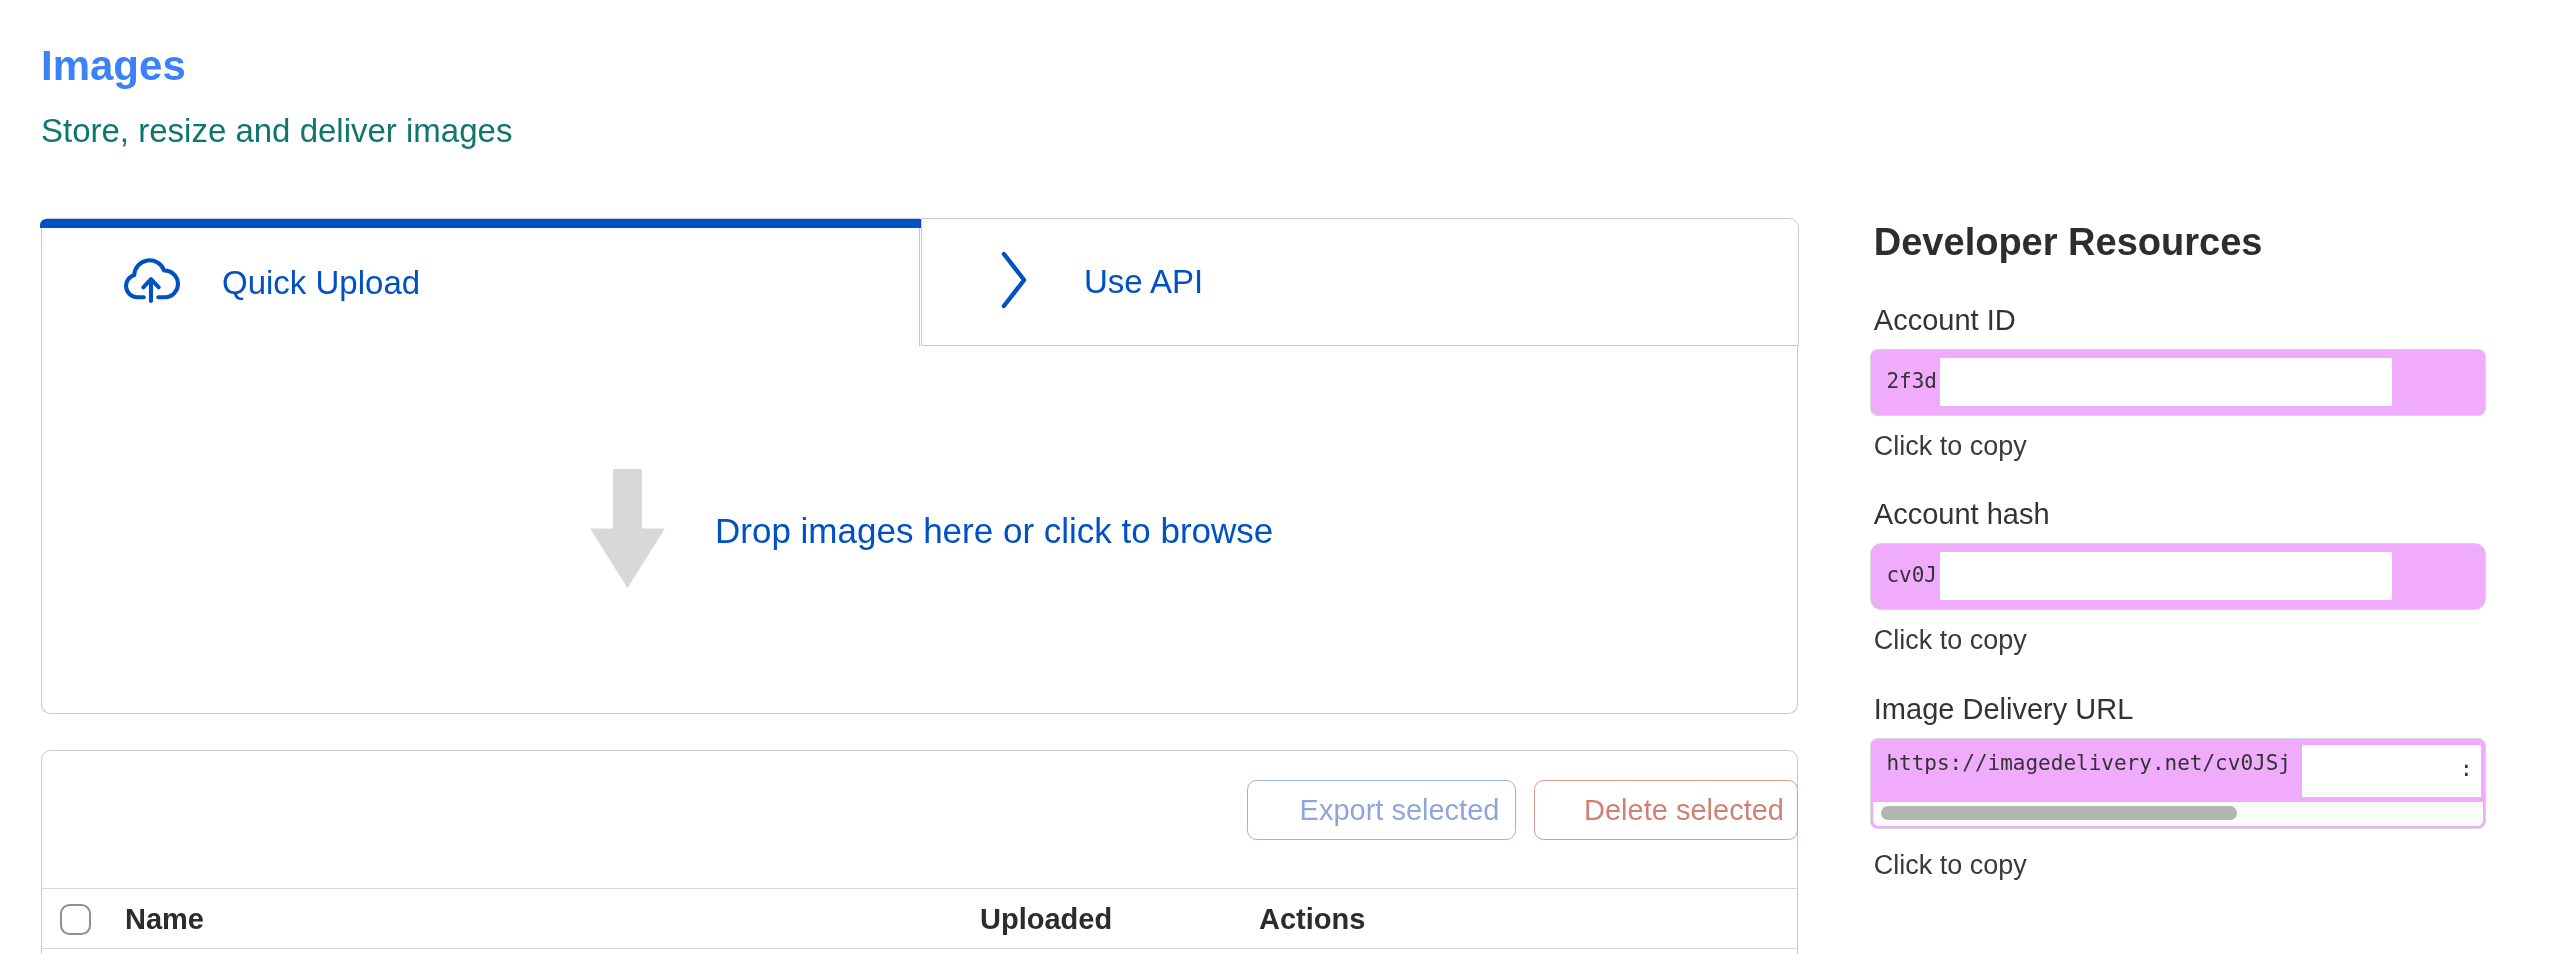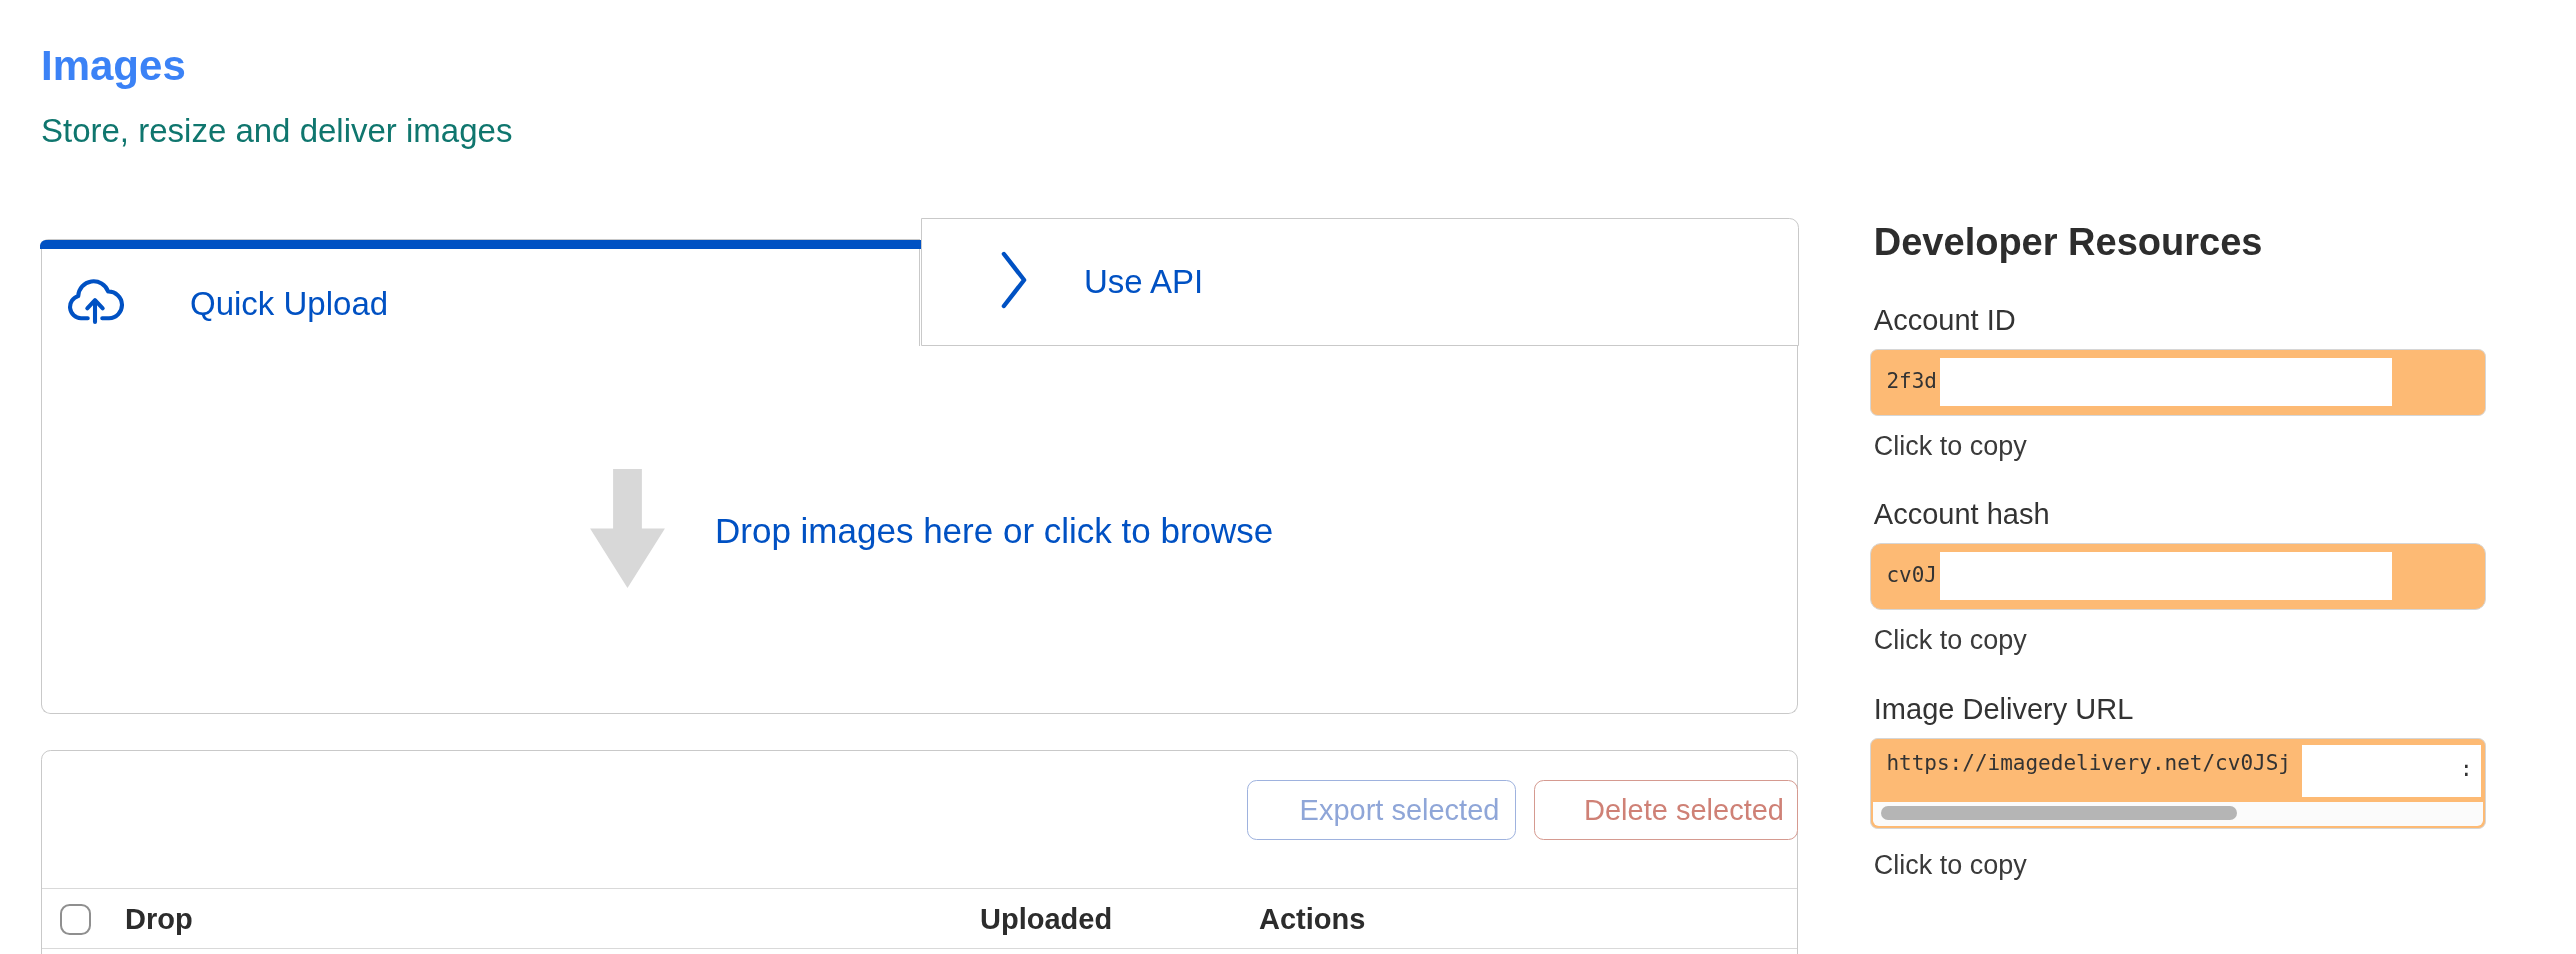--- a/index.html
+++ b/index.html
@@ -8,21 +8,21 @@
   .abs{position:absolute;}
 
   
   #page-title{left:41px;top:42px;font-size:42px;font-weight:700;color:#3b82f6;}
   #page-subtitle{left:41px;top:112px;font-size:33px;font-weight:400;color:#0f766e;}
 
   
   .tab{box-sizing:border-box;display:flex;align-items:center;background:#fff;cursor:pointer;}
   #tab-active{left:41px;top:218px;width:879px;height:128px;
     border-top:1.9px solid #c9c9c9;border-left:1.9px solid #c9c9c9;border-right:1.9px solid #c9c9c9;
-    border-radius:7.7px 0 0 0;padding-left:24px;gap:66px;margin-top:21px;}
+    border-radius:7.7px 0 0 0;padding-left:80px;gap:42px;}
   #tab-active .accent-bar{position:absolute;top:0;left:-1.9px;right:-1.9px;height:8.7px;
     background:#0051c3;border-radius:5.8px 0 0 0;}
   #tab-inactive{left:921px;top:218px;width:878px;height:128px;
     border:1.9px solid #c9c9c9;border-radius:0 9.6px 0 0;padding-left:79px;gap:56px;}
   .tab-label{font-size:33px;color:#0051c3;}
 
   
   #panel-upload{left:41px;top:346px;width:1757px;height:368px;box-sizing:border-box;
     border-left:1.9px solid #c9c9c9;border-right:1.9px solid #c9c9c9;border-bottom:1.9px solid #c9c9c9;
     border-radius:0 0 9.6px 9.6px;background:#fff;cursor:pointer;}
@@ -45,21 +45,21 @@
   #col-name{left:83px;}
   #col-uploaded{left:938px;}
   #col-actions{left:1217px;}
   #header-divider-bottom{left:0;top:197px;width:100%;border-top:1.9px solid #d9d9d9;}
 
   
   #sidebar{left:1870px;top:0;width:625px;height:954px;}
   #dev-title{left:3.8px;top:221px;font-size:38px;font-weight:700;color:#2d2d2d;}
   .res-label{left:3.8px;font-size:29px;color:#333;}
   .res-hint{left:3.8px;font-size:27px;color:#3a3a3a;}
-  .res-field{left:0;width:616px;box-sizing:border-box;background:#fdba74;
+  .res-field{left:0;width:616px;box-sizing:border-box;background:#f0abfc;
     border:1.9px solid #d6d6d6;border-radius:7.7px;cursor:pointer;overflow:hidden;}
   .res-value{position:absolute;left:15.4px;top:0;font-family:"DejaVu Sans Mono",monospace;
     font-size:21px;color:#333;white-space:nowrap;}
   .redaction{position:absolute;background:#ffffff;}
   #field-account-id{top:349px;height:67px;}
   #field-account-hash{top:543px;height:67px;border-radius:11px;}
   #field-delivery-url{top:738px;height:91px;}
   #field-account-id .res-value,#field-account-hash .res-value{line-height:63px;}
   #field-account-id .redaction,#field-account-hash .redaction{left:69px;top:7.7px;width:452px;height:48px;}
   #field-delivery-url .res-value{line-height:48px;}
@@ -114,21 +114,21 @@
     </div>
     <div class="abs" id="drop-label">Drop images here or click to browse</div>
   </div>
 
   <div class="abs" id="panel-list">
     <div class="abs btn" id="export-btn">Export selected</div>
     <div class="abs btn" id="delete-btn">Delete selected</div>
     <div class="abs" id="list-divider"></div>
     <div class="abs" id="header-row">
       <div id="header-checkbox"></div>
-      <span class="col-header" id="col-name">Drop</span>
+      <span class="col-header" id="col-name">Name</span>
       <span class="col-header" id="col-uploaded">Uploaded</span>
       <span class="col-header" id="col-actions">Actions</span>
     </div>
     <div class="abs" id="header-divider-bottom"></div>
   </div>
 
   <div class="abs" id="sidebar">
     <div class="abs" id="dev-title">Developer Resources</div>
 
     <div class="abs res-label" id="label-account-id">Account ID</div>

